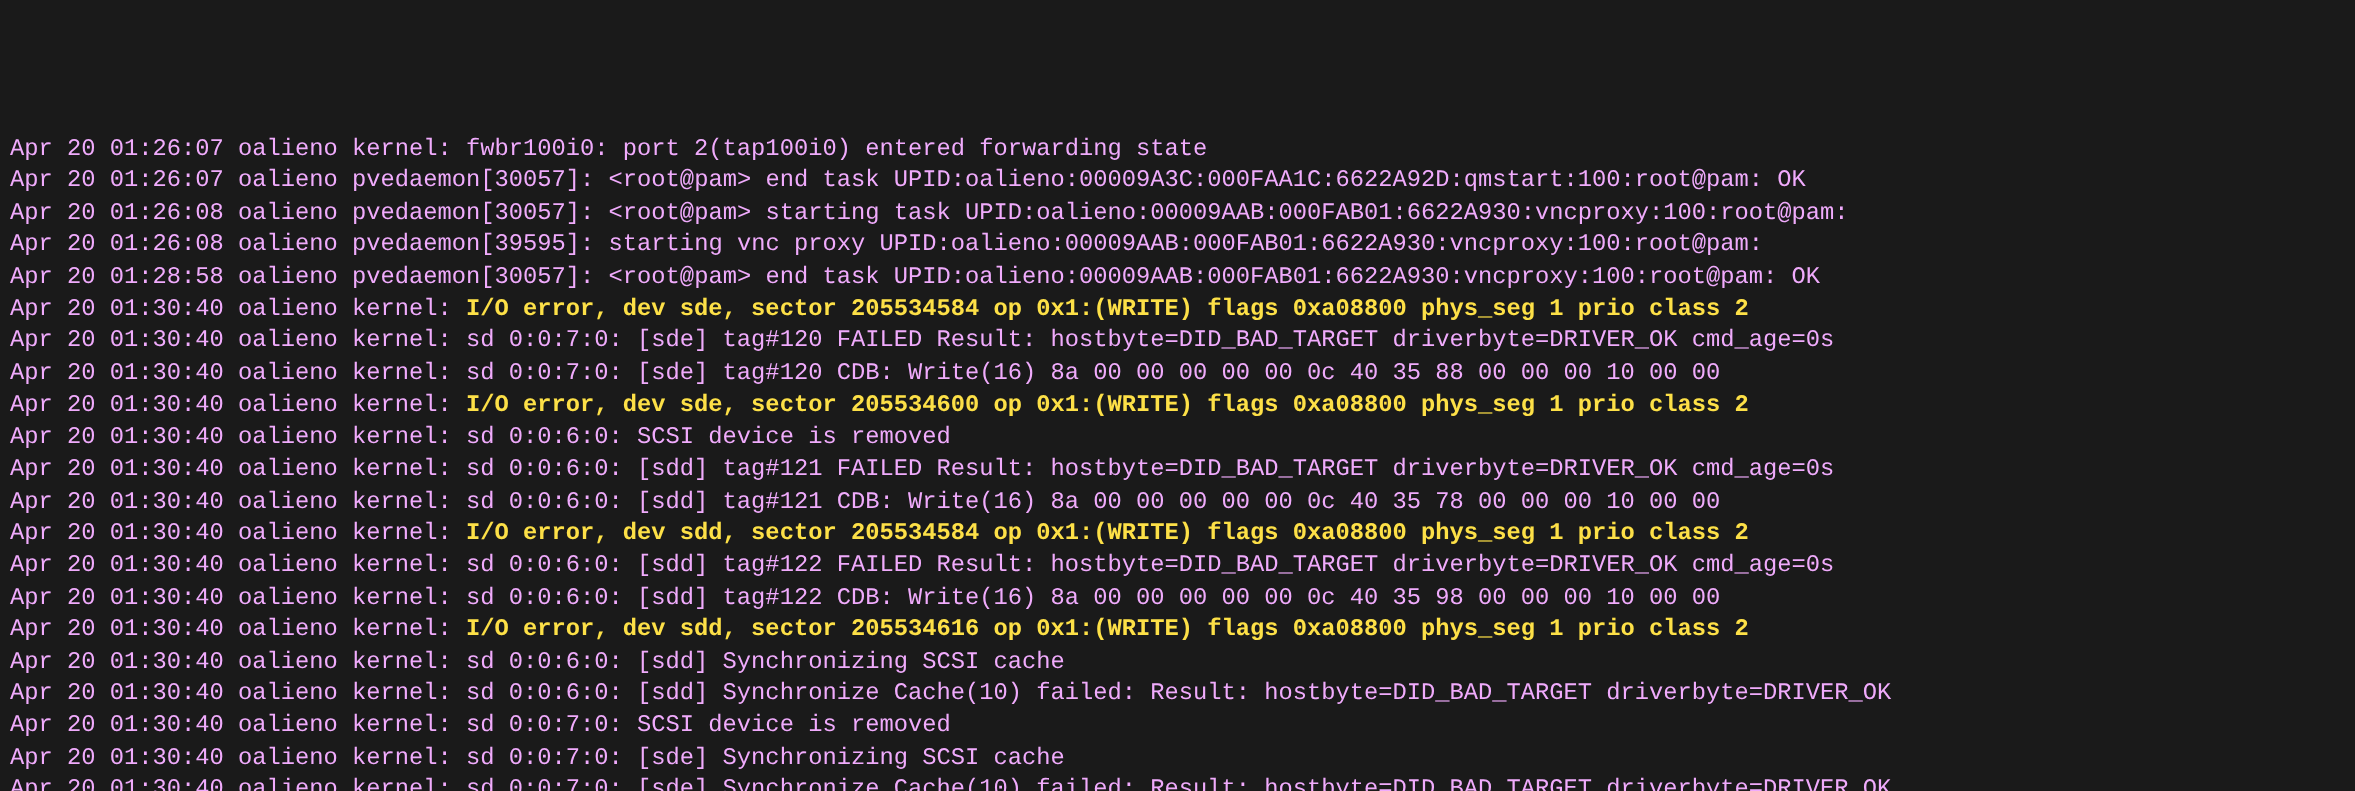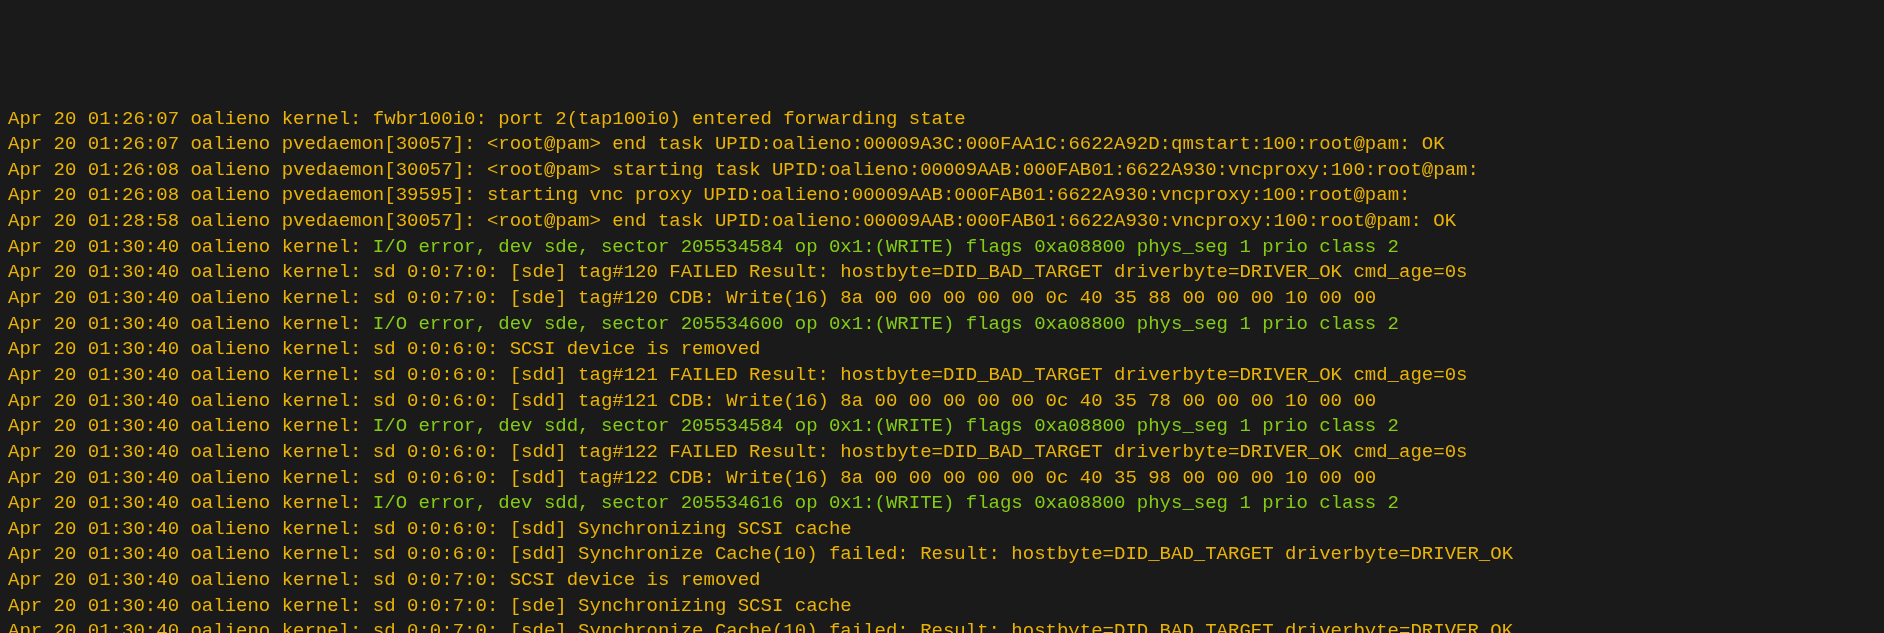--- a/index.html
+++ b/index.html
@@ -15,24 +15,25 @@
       color: #d4d4d4;
       padding: 4px 8px;
       white-space: pre;
       overflow-x: auto;
       width: 1884px;
     }
     .log-line {
       display: block;
     }
     .error-text {
-      color: #84cc16;
+      color: #fde047;
+      font-weight: bold;
     }
     .normal-text {
-      color: #eab308;
+      color: #f0abfc;
     }
   </style>
 </head>
 <body>
 
 
 
 <div id="log-container"><div class="log-line"><span class="normal-text">Apr 20 01:26:07 oalieno kernel: </span><span class="normal-text">fwbr100i0: port 2(tap100i0) entered forwarding state</span></div><div class="log-line"><span class="normal-text">Apr 20 01:26:07 oalieno pvedaemon[30057]: </span><span class="normal-text">&lt;root@pam&gt; end task UPID:oalieno:00009A3C:000FAA1C:6622A92D:qmstart:100:root@pam: OK</span></div><div class="log-line"><span class="normal-text">Apr 20 01:26:08 oalieno pvedaemon[30057]: </span><span class="normal-text">&lt;root@pam&gt; starting task UPID:oalieno:00009AAB:000FAB01:6622A930:vncproxy:100:root@pam:</span></div><div class="log-line"><span class="normal-text">Apr 20 01:26:08 oalieno pvedaemon[39595]: </span><span class="normal-text">starting vnc proxy UPID:oalieno:00009AAB:000FAB01:6622A930:vncproxy:100:root@pam:</span></div><div class="log-line"><span class="normal-text">Apr 20 01:28:58 oalieno pvedaemon[30057]: </span><span class="normal-text">&lt;root@pam&gt; end task UPID:oalieno:00009AAB:000FAB01:6622A930:vncproxy:100:root@pam: OK</span></div><div class="log-line"><span class="normal-text">Apr 20 01:30:40 oalieno kernel: </span><span class="error-text">I/O error, dev sde, sector 205534584 op 0x1:(WRITE) flags 0xa08800 phys_seg 1 prio class 2</span></div><div class="log-line"><span class="normal-text">Apr 20 01:30:40 oalieno kernel: </span><span class="normal-text">sd 0:0:7:0: [sde] tag#120 FAILED Result: hostbyte=DID_BAD_TARGET driverbyte=DRIVER_OK cmd_age=0s</span></div><div class="log-line"><span class="normal-text">Apr 20 01:30:40 oalieno kernel: </span><span class="normal-text">sd 0:0:7:0: [sde] tag#120 CDB: Write(16) 8a 00 00 00 00 00 0c 40 35 88 00 00 00 10 00 00</span></div><div class="log-line"><span class="normal-text">Apr 20 01:30:40 oalieno kernel: </span><span class="error-text">I/O error, dev sde, sector 205534600 op 0x1:(WRITE) flags 0xa08800 phys_seg 1 prio class 2</span></div><div class="log-line"><span class="normal-text">Apr 20 01:30:40 oalieno kernel: </span><span class="normal-text">sd 0:0:6:0: SCSI device is removed</span></div><div class="log-line"><span class="normal-text">Apr 20 01:30:40 oalieno kernel: </span><span class="normal-text">sd 0:0:6:0: [sdd] tag#121 FAILED Result: hostbyte=DID_BAD_TARGET driverbyte=DRIVER_OK cmd_age=0s</span></div><div class="log-line"><span class="normal-text">Apr 20 01:30:40 oalieno kernel: </span><span class="normal-text">sd 0:0:6:0: [sdd] tag#121 CDB: Write(16) 8a 00 00 00 00 00 0c 40 35 78 00 00 00 10 00 00</span></div><div class="log-line"><span class="normal-text">Apr 20 01:30:40 oalieno kernel: </span><span class="error-text">I/O error, dev sdd, sector 205534584 op 0x1:(WRITE) flags 0xa08800 phys_seg 1 prio class 2</span></div><div class="log-line"><span class="normal-text">Apr 20 01:30:40 oalieno kernel: </span><span class="normal-text">sd 0:0:6:0: [sdd] tag#122 FAILED Result: hostbyte=DID_BAD_TARGET driverbyte=DRIVER_OK cmd_age=0s</span></div><div class="log-line"><span class="normal-text">Apr 20 01:30:40 oalieno kernel: </span><span class="normal-text">sd 0:0:6:0: [sdd] tag#122 CDB: Write(16) 8a 00 00 00 00 00 0c 40 35 98 00 00 00 10 00 00</span></div><div class="log-line"><span class="normal-text">Apr 20 01:30:40 oalieno kernel: </span><span class="error-text">I/O error, dev sdd, sector 205534616 op 0x1:(WRITE) flags 0xa08800 phys_seg 1 prio class 2</span></div><div class="log-line"><span class="normal-text">Apr 20 01:30:40 oalieno kernel: </span><span class="normal-text">sd 0:0:6:0: [sdd] Synchronizing SCSI cache</span></div><div class="log-line"><span class="normal-text">Apr 20 01:30:40 oalieno kernel: </span><span class="normal-text">sd 0:0:6:0: [sdd] Synchronize Cache(10) failed: Result: hostbyte=DID_BAD_TARGET driverbyte=DRIVER_OK</span></div><div class="log-line"><span class="normal-text">Apr 20 01:30:40 oalieno kernel: </span><span class="normal-text">sd 0:0:7:0: SCSI device is removed</span></div><div class="log-line"><span class="normal-text">Apr 20 01:30:40 oalieno kernel: </span><span class="normal-text">sd 0:0:7:0: [sde] Synchronizing SCSI cache</span></div><div class="log-line"><span class="normal-text">Apr 20 01:30:40 oalieno kernel: </span><span class="normal-text">sd 0:0:7:0: [sde] Synchronize Cache(10) failed: Result: hostbyte=DID_BAD_TARGET driverbyte=DRIVER_OK</span></div></div>
 
 

